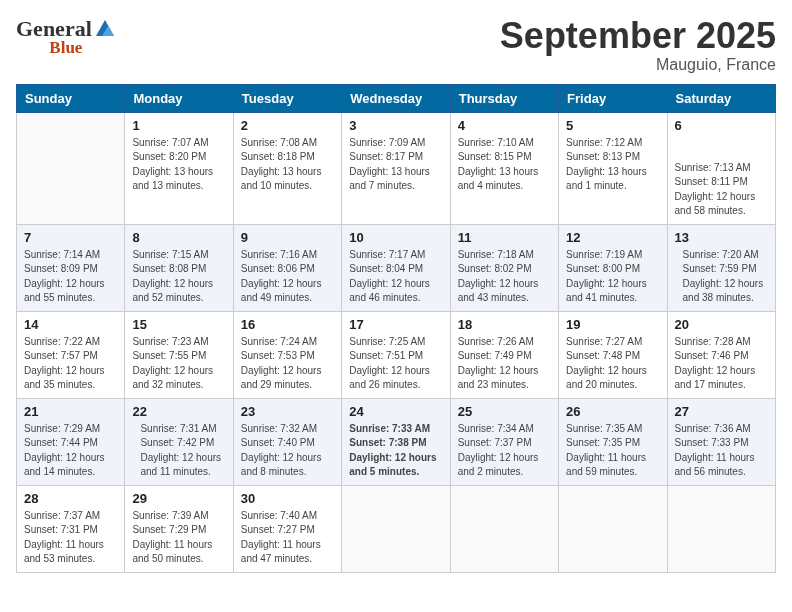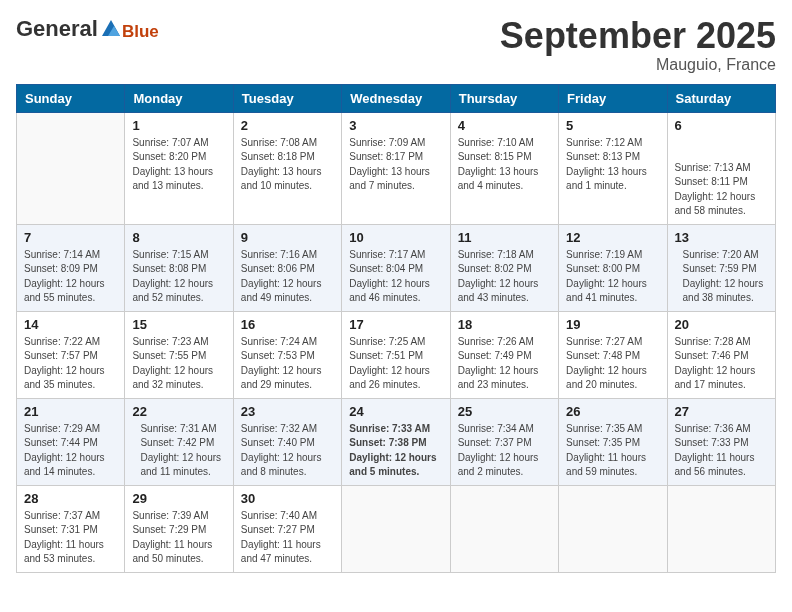--- a/index.html
+++ b/index.html
@@ -11,22 +11,23 @@
       padding: 16px;
     }
     .header {
       display: flex;
       justify-content: space-between;
       align-items: flex-start;
       margin-bottom: 10px;
     }
     .logo {
       display: flex;
-      flex-direction: row;
-      align-items: flex-end;
+      flex-direction: column;
+      align-items: center;
+      font-family: Liberation Serif, serif;
     }
     .logo-general { color: #333; }
     .logo-blue { color: #1a6fb5; }
     .title-block { text-align: right; margin-left: 27px; }
     .month-title {
       font-size: 36px;
       font-weight: bold;
       color: #333;
       line-height: 1.1;
     }

